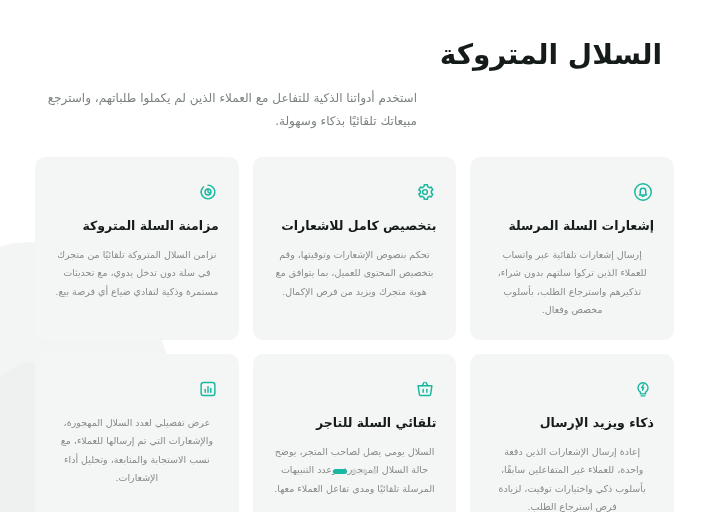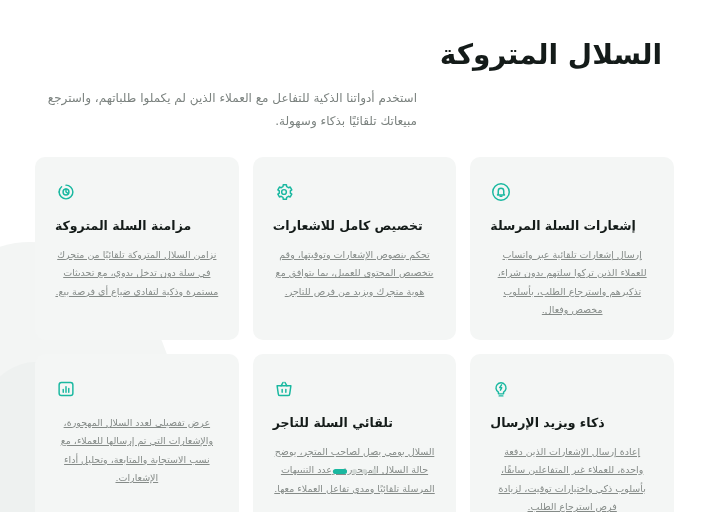--- a/index.html
+++ b/index.html
@@ -75,21 +75,21 @@
   }
 
   .card {
     background: #f4f6f5;
     border-radius: 10px;
     padding: 22px 20px 20px 20px;
     text-align: center;
     min-height: 140px;
     display: flex;
     flex-direction: column;
-    align-items: flex-end;
+    align-items: flex-start;
   }
   .card-icon {
     color: #19b8a0;
     height: 26px;
     display: flex;
     align-items: center;
     justify-content: center;
     margin-bottom: 12px;
   }
   .card-icon svg { display: block; }
@@ -98,21 +98,20 @@
     font-weight: 700;
     color: #141b19;
     margin-bottom: 10px;
     line-height: 1.5;
   }
   .card-text {
     font-size: 9.5px;
     line-height: 1.95;
     color: #858b88;
     max-width: 180px;
-    text-decoration: underline;
   }
 
   .dots {
     position: absolute;
     bottom: 38px;
     left: 0;
     right: 0;
     display: flex;
     justify-content: center;
     align-items: center;
@@ -157,22 +156,22 @@
       <div class="card-text">إرسال إشعارات تلقائية عبر واتساب للعملاء الذين تركوا سلتهم بدون شراء، تذكيرهم واسترجاع الطلب، بأسلوب مخصص وفعال.</div>
     </div>
 
     <div class="card">
       <span class="card-icon">
         <svg width="22" height="22" viewBox="0 0 24 24" fill="none" stroke="currentColor" stroke-width="1.6" stroke-linecap="round" stroke-linejoin="round">
           <circle cx="12" cy="12" r="2.6"></circle>
           <path d="M19 12a7 7 0 0 0-.1-1.2l1.6-1.2-1.7-3-1.9.7a7 7 0 0 0-2-1.2L14.6 4h-3.4l-.3 2.1a7 7 0 0 0-2 1.2l-1.9-.7-1.7 3 1.6 1.2A7 7 0 0 0 6.8 12c0 .4 0 .8.1 1.2l-1.6 1.2 1.7 3 1.9-.7c.6.5 1.3.9 2 1.2l.3 2.1h3.4l.3-2.1c.7-.3 1.4-.7 2-1.2l1.9.7 1.7-3-1.6-1.2c.1-.4.1-.8.1-1.2z"></path>
         </svg>
       </span>
-      <div class="card-title">تخصيص كامل للاشعارات</div>
-      <div class="card-text">تحكم بنصوص الإشعارات وتوقيتها، وقم بتخصيص المحتوى للعميل، بما يتوافق مع هوية متجرك ويزيد من فرص للتاجر.</div>
+      <div class="card-title">بتخصيص كامل للاشعارات</div>
+      <div class="card-text">تحكم بنصوص الإشعارات وتوقيتها، وقم بتخصيص المحتوى للعميل، بما يتوافق مع هوية متجرك ويزيد من فرص الإكمال.</div>
     </div>
 
     <div class="card">
       <span class="card-icon">
         <svg width="22" height="22" viewBox="0 0 24 24" fill="none" stroke="currentColor" stroke-width="1.6" stroke-linecap="round" stroke-linejoin="round">
           <path d="M12 4.5c4.1 0 7.5 3.4 7.5 7.5s-3.4 7.5-7.5 7.5S4.5 16.1 4.5 12"></path>
           <path d="M4.5 12c0-2.3 1-4.3 2.7-5.7"></path>
           <circle cx="12" cy="12" r="3.2"></circle>
           <path d="M12 8.8V12l2.2 1.4"></path>
         </svg>

